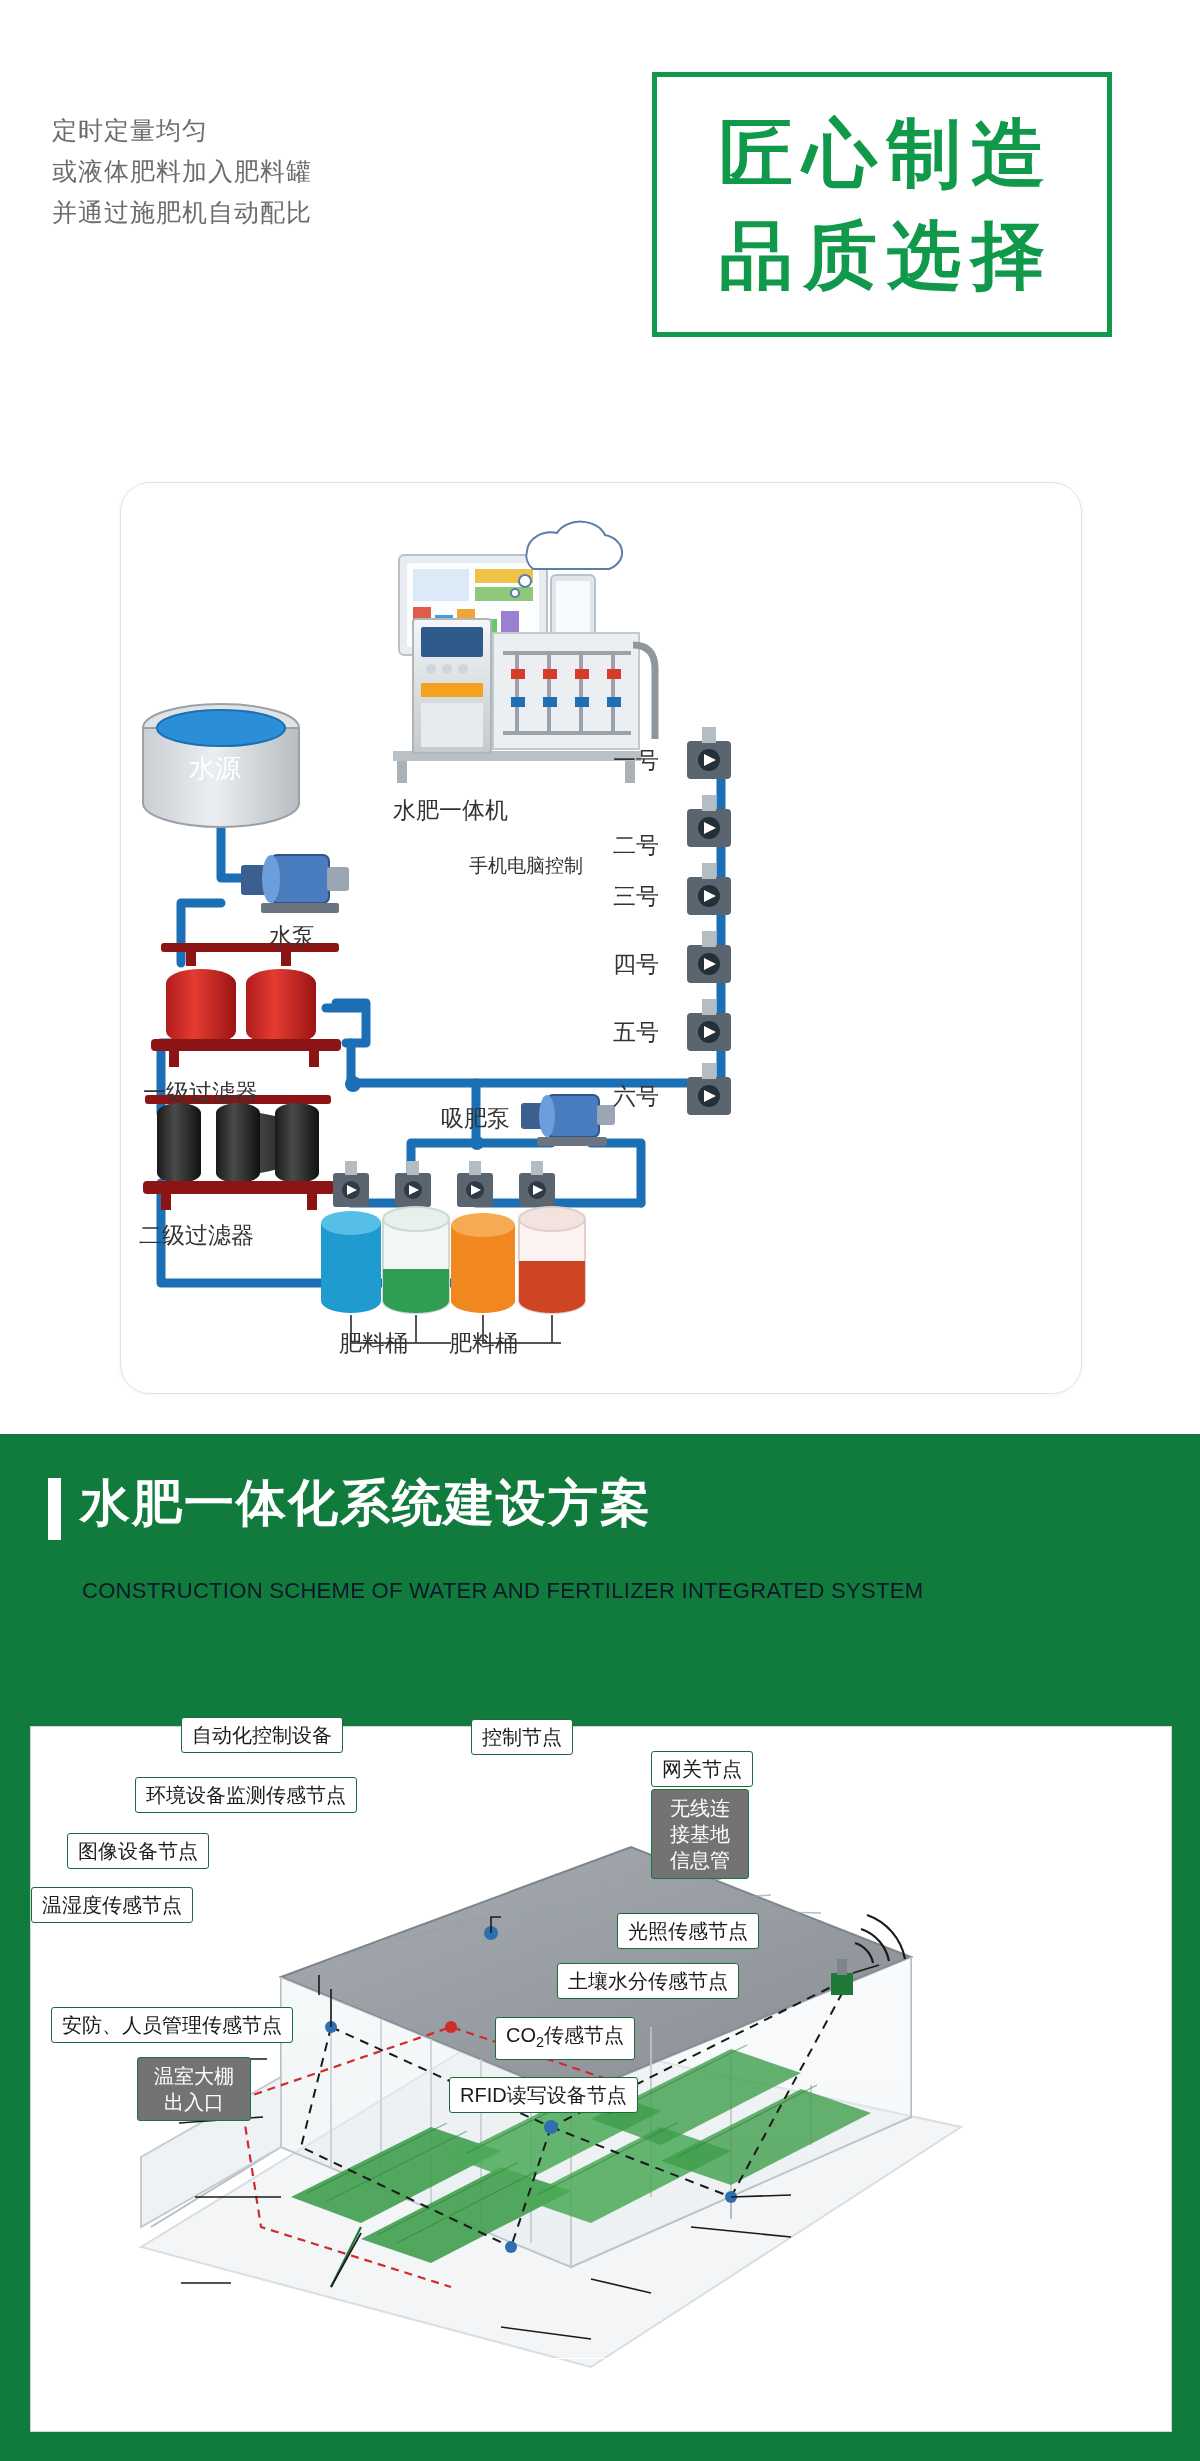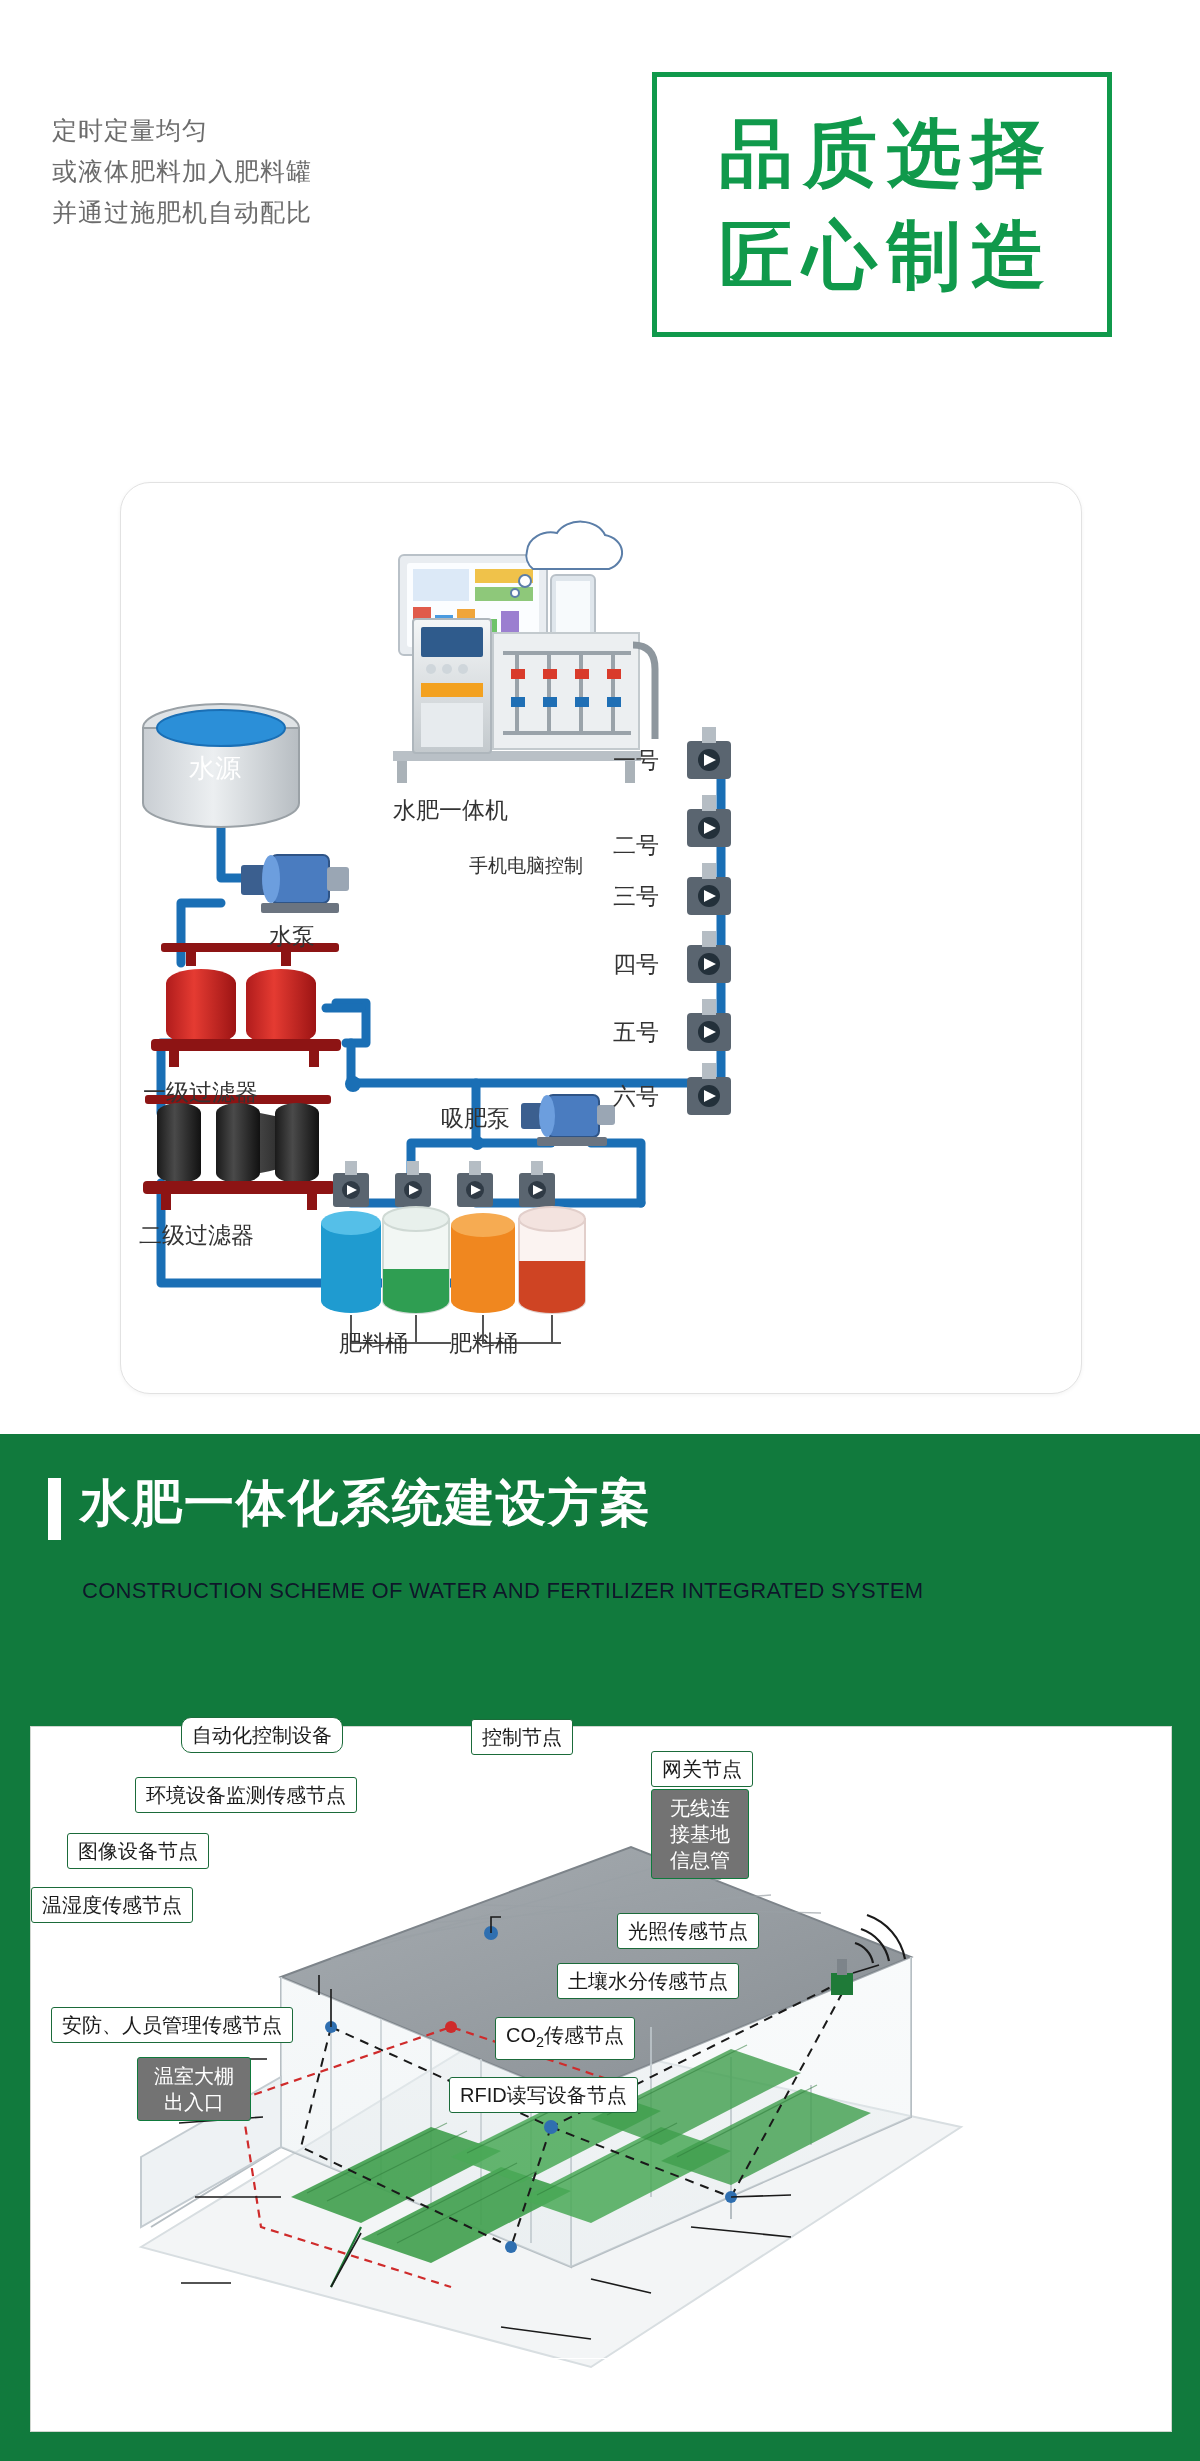--- a/index.html
+++ b/index.html
@@ -81,22 +81,22 @@
 
 <div class="page">
 
   <div class="top-text">
     <div>定时定量均匀</div>
     <div>或液体肥料加入肥料罐</div>
     <div>并通过施肥机自动配比</div>
   </div>
 
   <div class="badge">
+    <div class="badge-line">匠心制造</div>
     <div class="badge-line">品质选择</div>
-    <div class="badge-line">匠心制造</div>
   </div>
 
   <div class="diagram-card">
     <svg class="diagram-svg" viewBox="0 0 960 910">
       <defs>
         <linearGradient id="tankSide" x1="0" y1="0" x2="1" y2="0">
           <stop offset="0" stop-color="#c9ced3"></stop>
           <stop offset="0.45" stop-color="#eceff1"></stop>
           <stop offset="1" stop-color="#b7bdc2"></stop>
         </linearGradient>
@@ -477,21 +477,21 @@
         <path d="M560,552 L620,566"></path>
         <path d="M470,600 L560,612"></path>
         <path d="M236,332 L160,332"></path>
         <path d="M232,390 L148,396"></path>
         <path d="M250,470 L164,470"></path>
         <path d="M200,556 L150,556"></path>
         <path d="M300,560 L330,506"></path>
       </g>
     </svg>
 
-    <div class="tag" style="left:150px;top:-10px;border-radius:10px;">自动化控制设备</div>
+    <div class="tag" style="left:150px;top:-10px;">自动化控制设备</div>
     <div class="tag" style="left:104px;top:50px;">环境设备监测传感节点</div>
     <div class="tag" style="left:36px;top:106px;">图像设备节点</div>
     <div class="tag" style="left:0px;top:160px;">温湿度传感节点</div>
     <div class="tag" style="left:0px;top:280px;margin-left:20px;">安防、人员管理传感节点</div>
     <div class="tag" style="left:440px;top:-8px;">控制节点</div>
     <div class="tag" style="left:620px;top:24px;">网关节点</div>
     <div class="tag" style="left:586px;top:186px;">光照传感节点</div>
     <div class="tag" style="left:526px;top:236px;">土壤水分传感节点</div>
     <div class="tag" style="left:418px;top:350px;">RFID读写设备节点</div>
 

